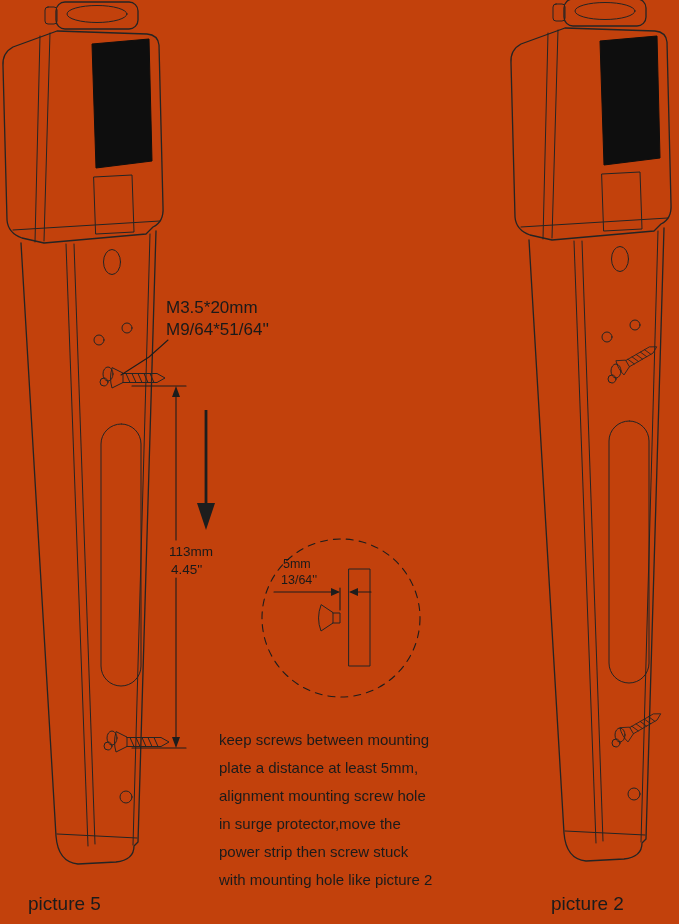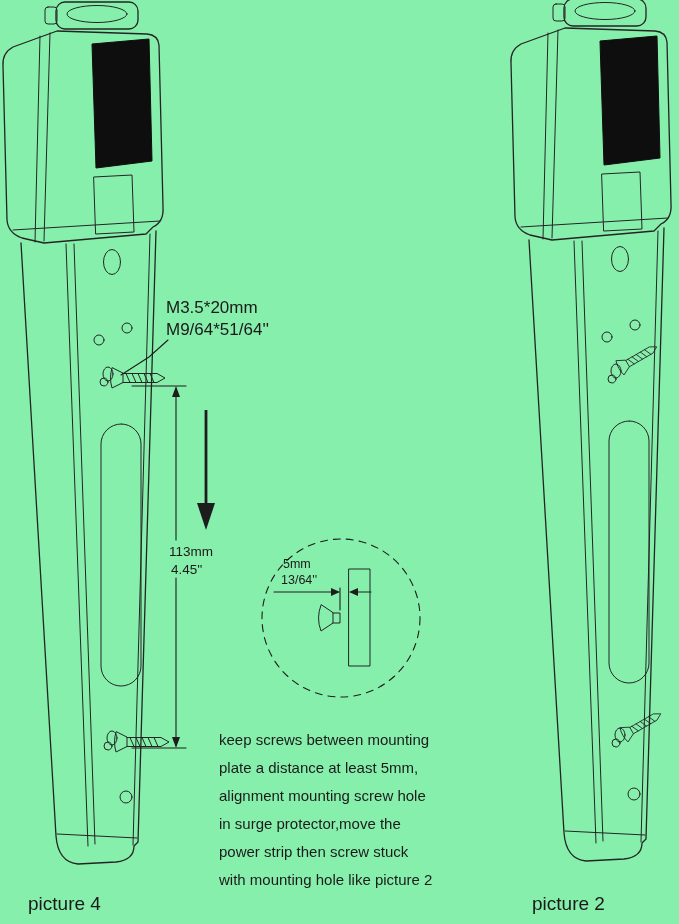--- a/index.html
+++ b/index.html
@@ -1,33 +1,33 @@
 <!DOCTYPE html>
 <html><head>
 <meta charset="utf-8">
 <style>
   html,body{margin:0;padding:0;background:#fff;}
-  .stage{position:relative;width:679px;height:924px;background:#86efac;overflow:hidden;
+  .stage{position:relative;width:679px;height:924px;background:#c2410c;overflow:hidden;
          font-family:"Liberation Sans",sans-serif;}
   .stage svg{position:absolute;left:0;top:0;}
   .ln{fill:none;stroke:#242424;stroke-width:1.3;stroke-linejoin:round;stroke-linecap:round;}
   .thin{stroke-width:1;}
   .dark{fill:#0e0e0e;stroke:#0e0e0e;}
   .ann{fill:none;stroke:#1d1d1d;stroke-width:1.1;stroke-linecap:round;}
   .dash{stroke-dasharray:7 6;}
   .arrowfill{fill:#1d1d1d;stroke:none;}
   text{font-family:"Liberation Sans",sans-serif;fill:#1a1a1a;}
   .t17{font-size:17px;}
   .t13{font-size:13.5px;}
   .t12{font-size:12.5px;}
   .instructions{position:absolute;left:219px;top:726px;width:345px;font-size:15px;
                 line-height:28px;color:#1b1b1b;white-space:pre-line;}
   .caption{position:absolute;font-size:19px;color:#1b1b1b;}
   .cap1{left:28px;top:893px;}
-  .cap2{left:532px;top:893px;text-align:right;}
+  .cap2{left:551px;top:893px;text-align:right;}
 </style>
 </head>
 <body>
 
 <div class="stage">
 
   <svg width="679" height="924" viewBox="0 0 679 924">
     <defs>
 
       <g id="device">
@@ -122,16 +122,16 @@
     </g>
   </svg>
 
   <div class="instructions">keep screws between mounting
 plate a distance at least 5mm,
 alignment mounting screw hole
 in surge protector,move the
 power strip then screw stuck
 with mounting hole like picture 2</div>
 
-  <div class="caption cap1">picture 4</div>
+  <div class="caption cap1">picture 5</div>
   <div class="caption cap2">picture 2</div>
 
 </div>
 
 </body></html>

